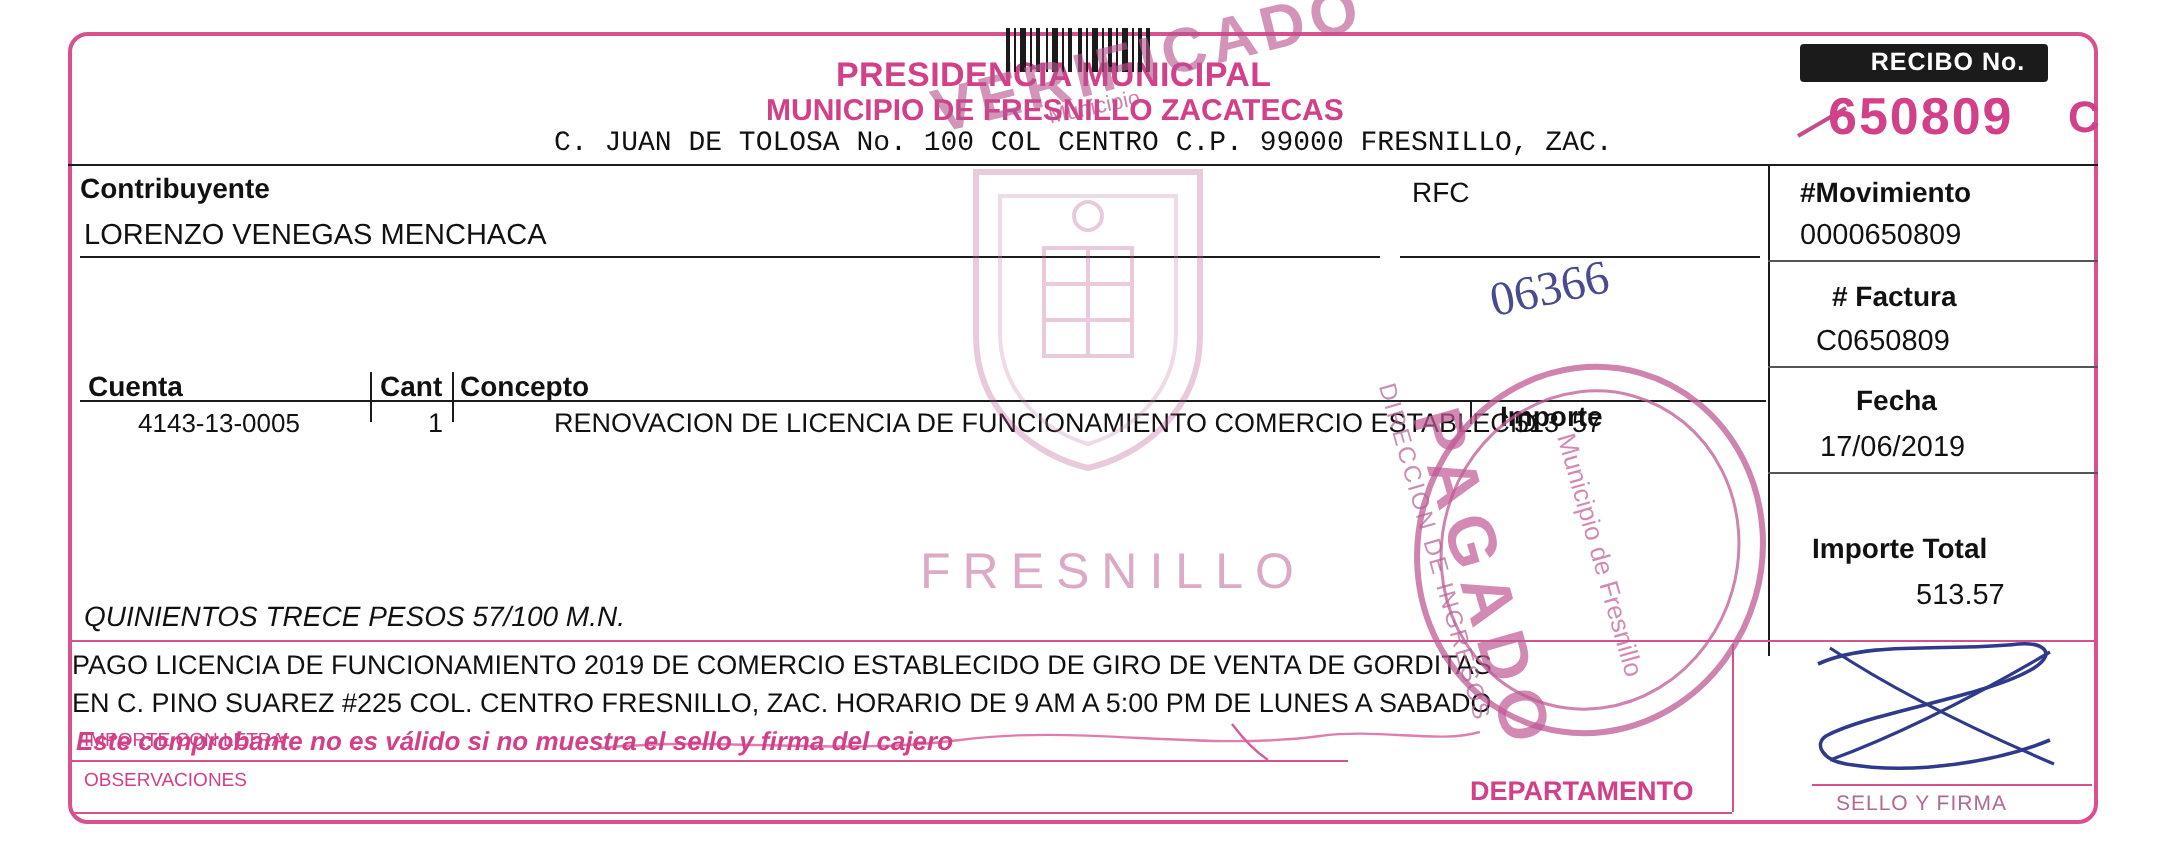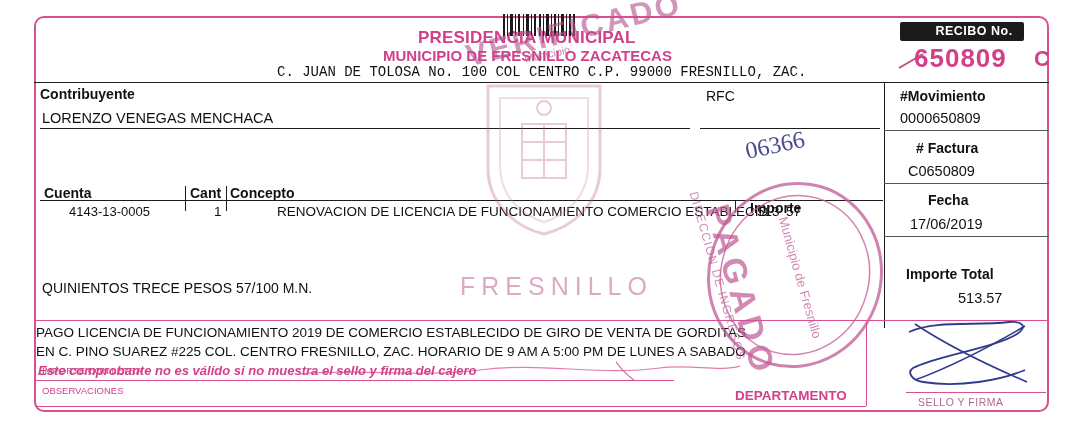--- a/index.html
+++ b/index.html
@@ -327,21 +327,21 @@
   <div class="vline" style="left:735px; top:200px; height:12px;"></div>
 
   <div>
     <div class="t" style="left:42px; top:204px; font-size:13px;margin-left:27px;">4143-13-0005</div>
     <div class="t" style="left:214px; top:204px; font-size:13.5px;">1</div>
     <div class="t" style="left:230px; top:204px; font-size:13.5px;margin-left:47px;">RENOVACION DE LICENCIA DE FUNCIONAMIENTO COMERCIO ESTABLECID</div>
     <div class="t" style="left:757px; top:204px; font-size:13.5px;">513</div>
     <div class="t" style="left:786px; top:204px; font-size:13.5px;">57</div>
   </div>
 
-  <div class="t" style="left:42px; top:280px; font-size:14px;">QUINIENTOS TRECE PESOS 57/100 M.N.</div>
+  <div class="t" style="left:42px; top:300px; font-size:14px;font-style:italic;">QUINIENTOS TRECE PESOS 57/100 M.N.</div>
   <div class="pinkline" style="left:36px; top:320px; width:1011px;"></div>
 
   <div class="t" style="left:36px; top:325px; font-size:13.5px;">PAGO LICENCIA DE FUNCIONAMIENTO 2019 DE COMERCIO ESTABLECIDO DE GIRO DE VENTA DE GORDITAS</div>
   <div class="t" style="left:36px; top:344px; font-size:13.5px;">EN C. PINO SUAREZ #225 COL. CENTRO FRESNILLO, ZAC. HORARIO DE 9 AM A 5:00 PM DE LUNES A SABADO</div>
   <div class="t ital bold pink" style="left:38px; top:363px; font-size:13px;">Este comprobante no es válido si no muestra el sello y firma del cajero</div>
 
   <div class="t pink importe-letra-lbl">IMPORTE CON LETRA</div>
   <div class="t pink observaciones">OBSERVACIONES</div>
   <div class="t pink bold departamento">DEPARTAMENTO</div>
   <div class="t sello-firma">SELLO Y FIRMA</div>

